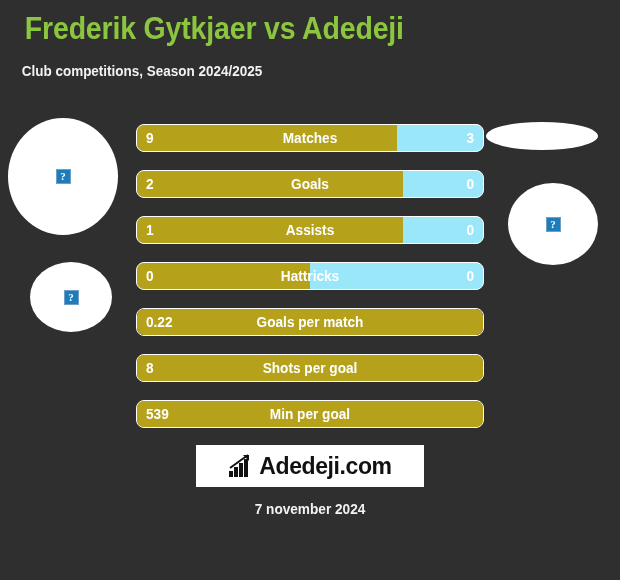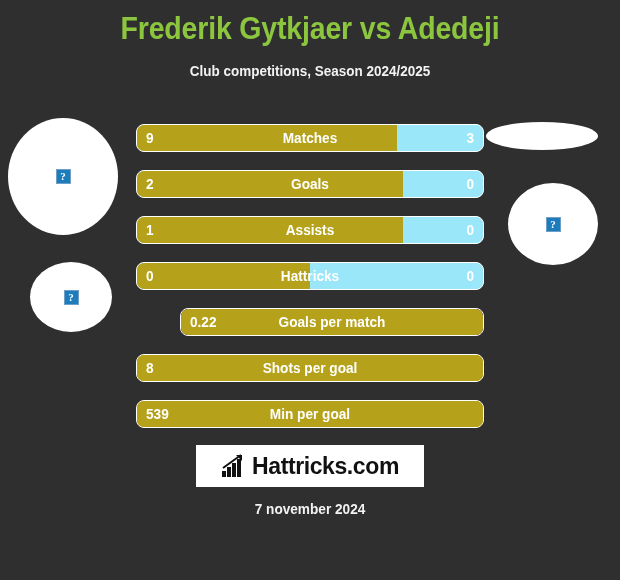--- a/index.html
+++ b/index.html
@@ -14,21 +14,21 @@
     overflow: hidden;
     position: relative;
   }
 
   
   .header {
     position: absolute;
     top: 0;
     left: 0;
     width: 620px;
-    text-align: center;
+    text-align: left;
   }
   .title {
     margin: 0;
     padding-top: 10px;
     font-size: 31px;
     line-height: 38px;
     font-weight: bold;
     color: #8cc63f;
     letter-spacing: -0.2px;
     transform: scaleX(0.92);
@@ -215,21 +215,21 @@
       <span class="bar-home">1</span>
       <span class="bar-label">Assists</span>
       <span class="bar-away">0</span>
     </div>
     <div class="bar-row">
       <div class="bar-fill" style="width: 50%; background: rgb(181, 162, 26);"></div>
       <span class="bar-home">0</span>
       <span class="bar-label">Hattricks</span>
       <span class="bar-away">0</span>
     </div>
-    <div class="bar-row" style="background: #4c1d95; margin-left: 44px;">
+    <div class="bar-row" style="background: #4c1d95;">
       <div class="bar-fill" style="width: 100%; background: rgb(181, 162, 26);"></div>
       <span class="bar-home">0.22</span>
       <span class="bar-label">Goals per match</span>
     </div>
     <div class="bar-row" style="background: rgb(181, 162, 26);">
       <div class="bar-fill" style="width: 100%; background: rgb(181, 162, 26);"></div>
       <span class="bar-home">8</span>
       <span class="bar-label">Shots per goal</span>
     </div>
     <div class="bar-row" style="background: rgb(181, 162, 26); padding-left: 29px;">
@@ -241,16 +241,16 @@
 
 <div class="logo-box">
   <svg class="logo-chart" width="26" height="24" viewBox="0 0 26 24">
     <rect x="1" y="17" width="4" height="6" fill="#111111"></rect>
     <rect x="6" y="13" width="4" height="10" fill="#111111"></rect>
     <rect x="11" y="9" width="4" height="14" fill="#111111"></rect>
     <rect x="16" y="5" width="4" height="18" fill="#111111"></rect>
     <path d="M2 14 L20 1" stroke="#111111" stroke-width="2" fill="none"></path>
     <path d="M15 1 L21 1 L21 7 Z" fill="#111111"></path>
   </svg>
-  <span class="logo-text">Hattricks.com</span>
+  <span class="logo-text">Adedeji.com</span>
 </div>
 
 <div class="date">7 november 2024</div>
 
 </body></html>

